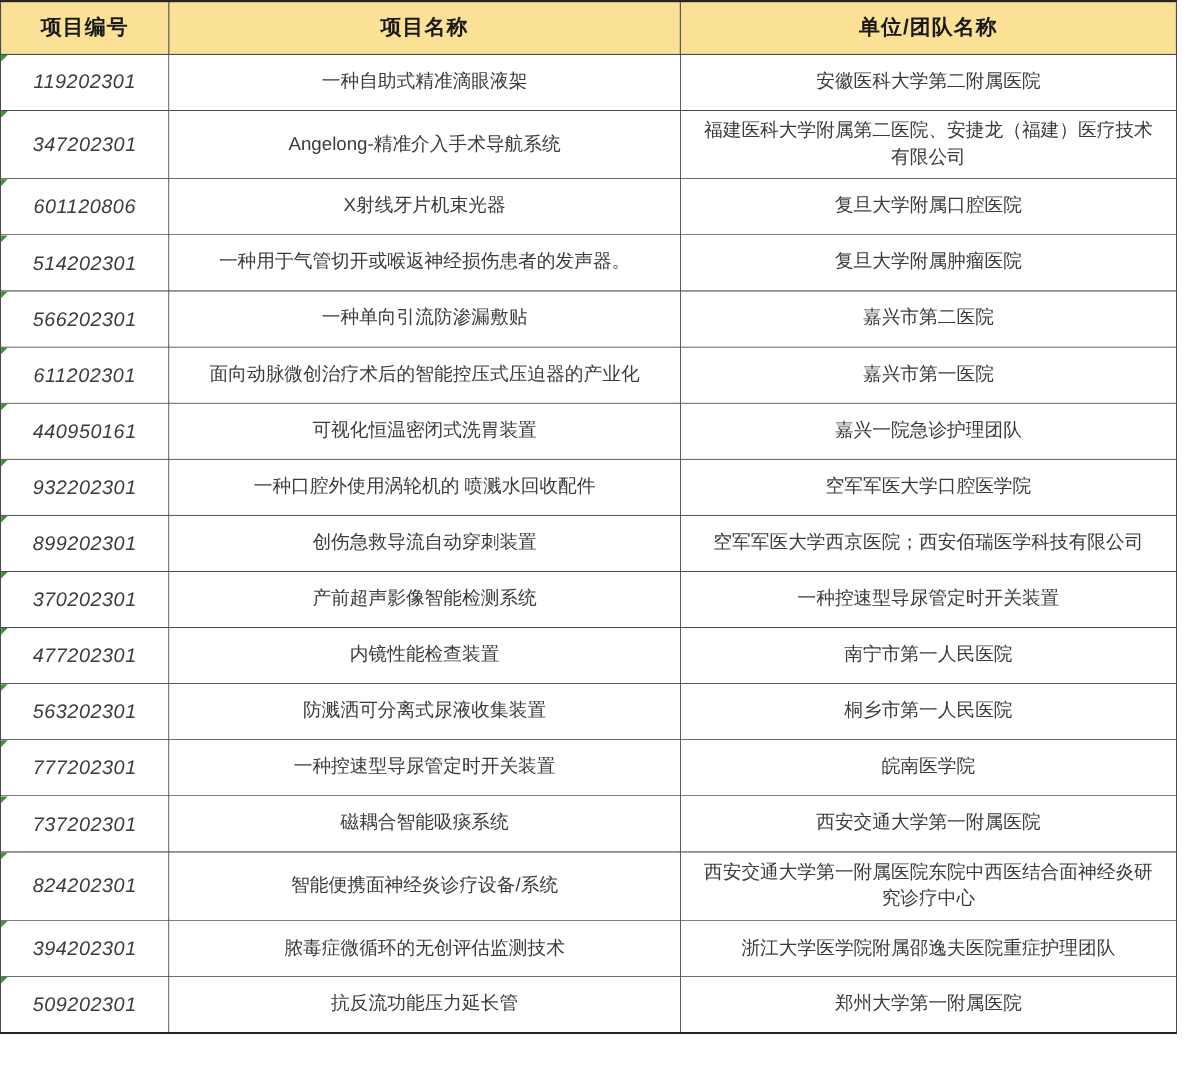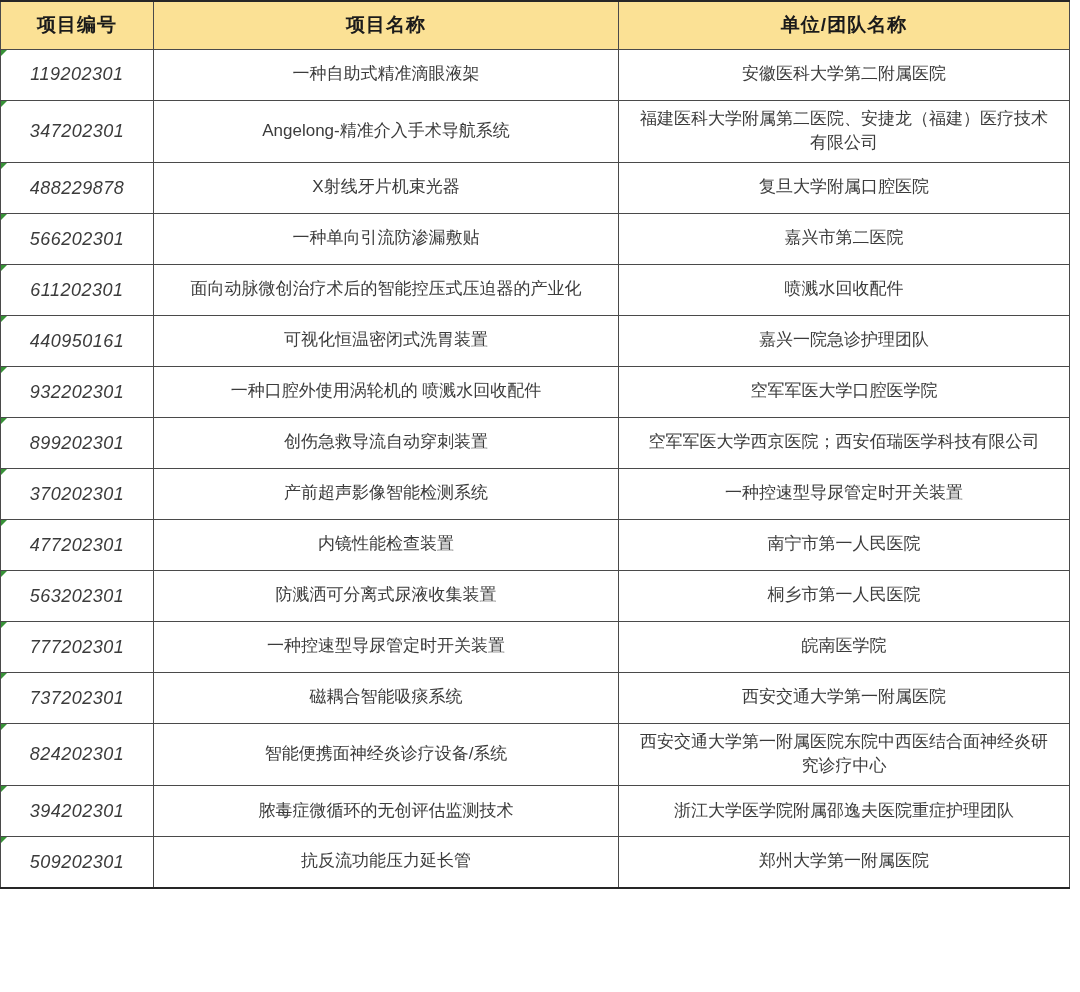--- a/index.html
+++ b/index.html
@@ -120,30 +120,42 @@
       <span>Angelong-精准介入手术导航系统</span>
     </td>
     <td class="cell-org">
       <span>福建医科大学附属第二医院、安捷龙（福建）医疗技术有限公司</span>
     </td>
   </tr>
 
   <tr>
     <td class="cell-id">
       <span class="tri"></span>
-      <span>488229878</span>
+      <span>601120806</span>
     </td>
     <td class="cell-name">
       <span>X射线牙片机束光器</span>
     </td>
     <td class="cell-org">
       <span>复旦大学附属口腔医院</span>
     </td>
   </tr>
 
+  <tr>
+    <td class="cell-id">
+      <span class="tri"></span>
+      <span>514202301</span>
+    </td>
+    <td class="cell-name">
+      <span>一种用于气管切开或喉返神经损伤患者的发声器。</span>
+    </td>
+    <td class="cell-org">
+      <span>复旦大学附属肿瘤医院</span>
+    </td>
+  </tr>
 
   <tr>
     <td class="cell-id">
       <span class="tri"></span>
       <span>566202301</span>
     </td>
     <td class="cell-name">
       <span>一种单向引流防渗漏敷贴</span>
     </td>
     <td class="cell-org">
@@ -153,21 +165,21 @@
 
   <tr>
     <td class="cell-id">
       <span class="tri"></span>
       <span>611202301</span>
     </td>
     <td class="cell-name">
       <span>面向动脉微创治疗术后的智能控压式压迫器的产业化</span>
     </td>
     <td class="cell-org">
-      <span>喷溅水回收配件</span>
+      <span>嘉兴市第一医院</span>
     </td>
   </tr>
 
   <tr>
     <td class="cell-id">
       <span class="tri"></span>
       <span>440950161</span>
     </td>
     <td class="cell-name">
       <span>可视化恒温密闭式洗胃装置</span>

